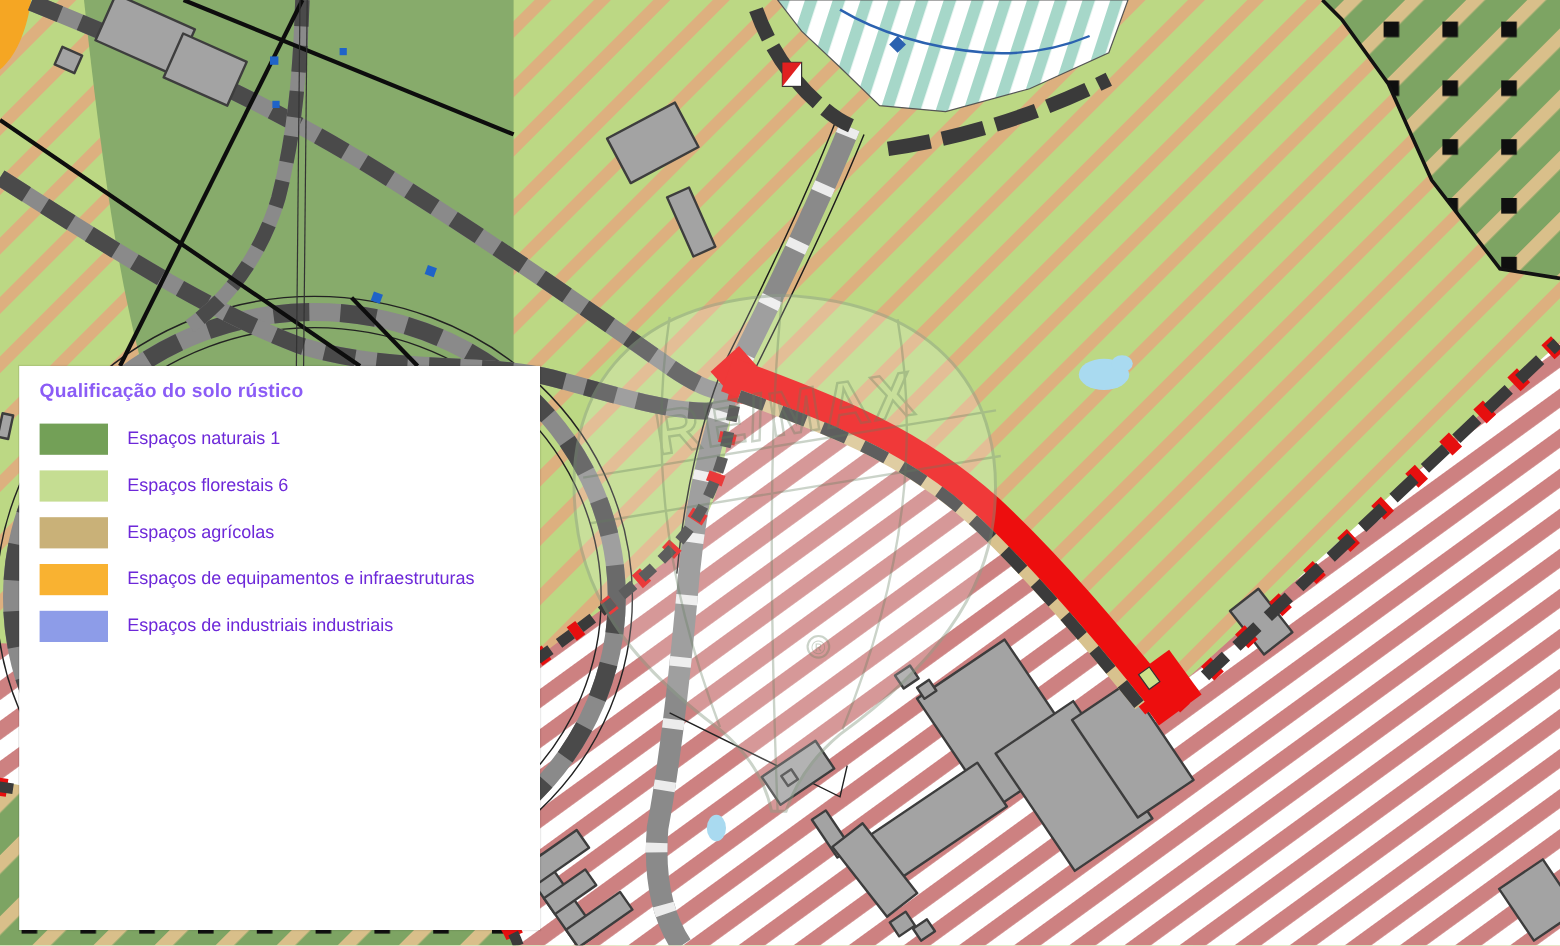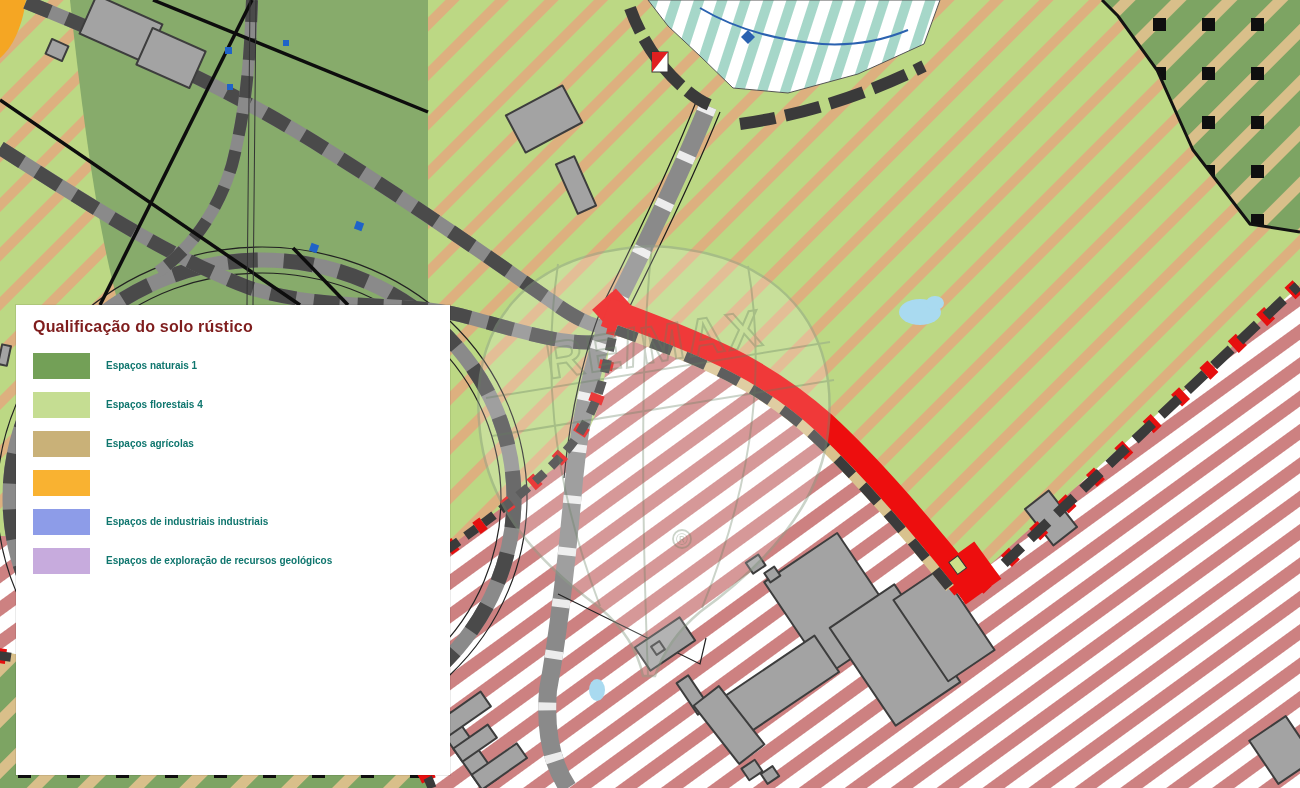--- a/index.html
+++ b/index.html
@@ -3,30 +3,30 @@
 <meta charset="utf-8">
 <style>
   html,body{margin:0;padding:0;background:#ffffff;}
   #stage{position:relative;width:1300px;height:788px;overflow:hidden;
          font-family:"Liberation Sans",sans-serif;background:#bcd884;}
   #map-svg{position:absolute;left:0;top:0;width:1300px;height:788px;display:block;}
   
   #legend{position:absolute;left:16px;top:305px;width:434px;height:470px;
           background:#ffffff;box-shadow:0 0 0 1px rgba(0,0,0,0.08);
           box-sizing:border-box;padding:13px 0 0 17px;}
-  #legend h1{margin:0 0 10px 0;font-size:16px;font-weight:bold;color:#7f1d1d;
+  #legend h1{margin:0 0 10px 0;font-size:16px;font-weight:bold;color:#8b5cf6;
              letter-spacing:0.2px;}
   .lrow{display:flex;align-items:center;height:39px;}
   .sw{width:57px;height:26px;flex:0 0 auto;box-sizing:border-box;}
   .sw-n2{background-image:repeating-linear-gradient(135deg,rgba(0,0,0,0) 0 9px,#c3dd90 9px 16px);
          border:2px solid #b9d77f;box-shadow:0 0 0 1px #6d8f55;}
   .sw-n3{background-image:repeating-linear-gradient(45deg,rgba(0,0,0,0) 0 9px,#ddc18c 9px 16px);
          border:2px solid #c09a5f;box-shadow:0 0 0 1px #8b7a4a;}
   .sw-f2{background-image:repeating-linear-gradient(45deg,rgba(0,0,0,0) 0 10px,#edb98b 10px 17px);}
-  .lbl{margin-left:16px;font-size:10px;color:#0f766e;white-space:nowrap;font-weight:bold;}
+  .lbl{margin-left:16px;font-size:15px;color:#6d28d9;white-space:nowrap;}
 </style>
 </head>
 <body>
 
 <div id="stage">
 
   <svg id="map-svg" viewBox="0 0 1300 788" xmlns="http://www.w3.org/2000/svg">
     <defs>
       <pattern id="pf2" patternUnits="userSpaceOnUse" width="40" height="35" patternTransform="rotate(-45)">
         <rect width="40" height="35" fill="#bcd884"></rect>
@@ -196,31 +196,28 @@
 
   <div id="legend">
     <h1>Qualificação do solo rústico</h1>
 
     <div class="lrow">
       <span class="sw" style="background-color: rgb(115, 160, 87);"></span>
       <span class="lbl">Espaços naturais 1</span>
     </div>
     <div class="lrow">
       <span class="sw" style="background-color: rgb(197, 221, 146);"></span>
-      <span class="lbl">Espaços florestais 4</span>
+      <span class="lbl">Espaços florestais 6</span>
     </div>
     <div class="lrow">
       <span class="sw" style="background-color: rgb(201, 177, 120);"></span>
       <span class="lbl">Espaços agrícolas</span>
     </div>
     <div class="lrow">
       <span class="sw" style="background-color: rgb(249, 178, 49);"></span>
+      <span class="lbl">Espaços de equipamentos e infraestruturas</span>
     </div>
     <div class="lrow">
       <span class="sw" style="background-color: rgb(141, 156, 232);"></span>
       <span class="lbl">Espaços de industriais industriais</span>
     </div>
-    <div class="lrow">
-      <span class="sw" style="background-color: rgb(199, 171, 221);"></span>
-      <span class="lbl">Espaços de exploração de recursos geológicos</span>
-    </div>
   </div>
 </div>
 
 </body></html>

